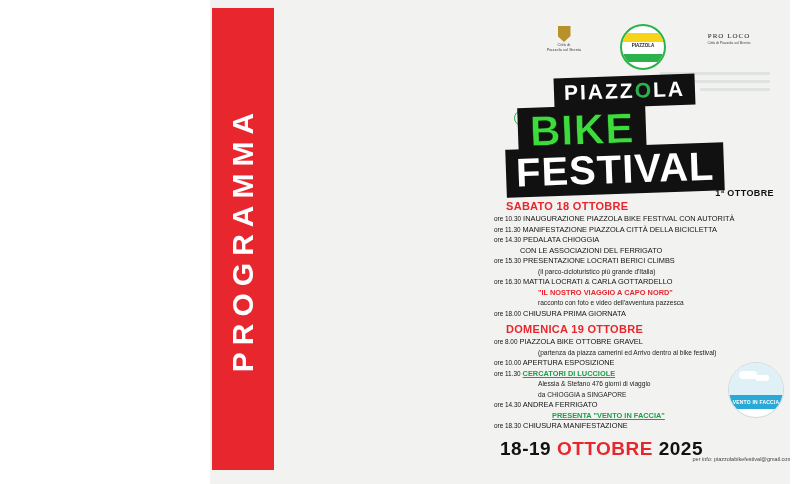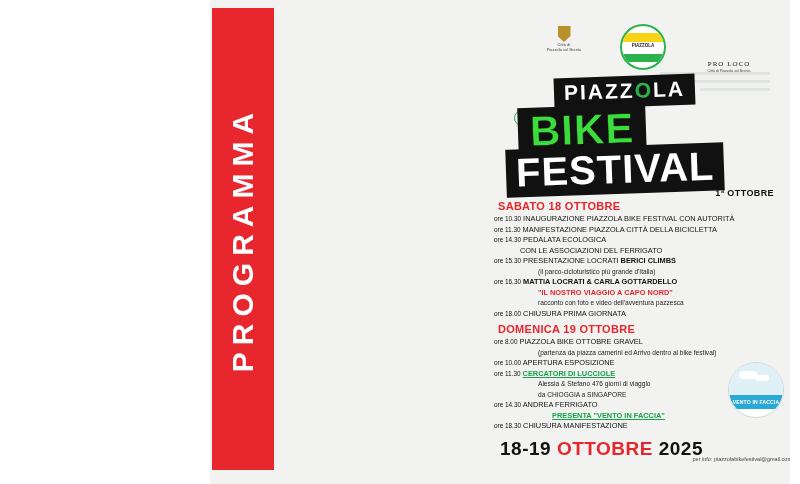--- a/index.html
+++ b/index.html
@@ -118,21 +118,20 @@
     line-height: 6px;
     padding-top: 1px;
     font-weight: bold;
   }
   .logo-proloco {
     position: absolute;
     left: 214px;
     top: 8px;
     width: 62px;
     text-align: center;
-    margin-top: 28px;
   }
   .logo-proloco .pl1 {
     font-size: 7px;
     letter-spacing: 1px;
     color: #222;
     font-family: "Liberation Serif", serif;
   }
   .logo-proloco .pl2 {
     font-size: 3.6px;
     color: #444;
@@ -245,40 +244,40 @@
     position: absolute;
     top: 196px;
     left: 10px;
     width: 300px;
   }
   .day-title {
     font-size: 11px;
     font-weight: bold;
     color: #e8262e;
     letter-spacing: .3px;
-    margin: 4px 0 2px 4px;
+    margin: 4px 0 2px 12px;
   }
   .row {
     font-size: 7.4px;
     color: #111;
     line-height: 10.5px;
     white-space: nowrap;
   }
   .row .time {
     font-size: 6.4px;
     color: #111;
   }
   .row .sub {
     font-size: 6.6px;
     color: #222;
   }
   .ind1 { padding-left: 26px; }
   .ind2 { padding-left: 44px; }
   .ind3 { padding-left: 58px; }
-  .bold { font-weight: bold; }
+  .bold { font-weight: normal; }
   .green { color: #18a04a; font-weight: bold; text-decoration: underline; }
   .red { color: #e8262e; font-weight: bold; }
   
   .badge {
     position: absolute;
     right: 16px;
     bottom: 66px;
     width: 54px;
     height: 54px;
     border-radius: 50%;
@@ -386,21 +385,21 @@
         </div>
       <div class="edizione">1ª OTTOBRE</div>
     </div>
 
     <div class="program">
 
       <div class="day-title">SABATO 18 OTTOBRE</div>
 
       <div class="row"><span class="time">ore 10.30</span> <span>INAUGURAZIONE PIAZZOLA BIKE FESTIVAL CON AUTORITÀ</span></div>
       <div class="row"><span class="time">ore 11.30</span> <span>MANIFESTAZIONE PIAZZOLA CITTÀ DELLA BICICLETTA</span></div>
-      <div class="row"><span class="time">ore 14.30</span> <span>PEDALATA ECOLOGICA</span></div>
+      <div class="row"><span class="time">ore 14.30</span> <span>PEDALATA CHIOGGIA</span></div>
       <div class="row ind1"><span>CON LE ASSOCIAZIONI DEL FERRIGATO</span></div>
       <div class="row"><span class="time">ore 15.30</span> <span>PRESENTAZIONE LOCRATI </span><span class="bold">BERICI CLIMBS</span></div>
       <div class="row ind2 sub"><span class="sub">(il parco-cicloturistico più grande d'Italia)</span></div>
       <div class="row"><span class="time">ore 16.30</span> <span class="bold">MATTIA LOCRATI &amp; CARLA GOTTARDELLO</span></div>
       <div class="row ind2"><span class="red">"IL NOSTRO VIAGGIO A CAPO NORD"</span></div>
       <div class="row ind2"><span class="sub">racconto con foto e video dell'avventura pazzesca</span></div>
       <div class="row"><span class="time">ore 18.00</span> <span>CHIUSURA PRIMA GIORNATA</span></div>
 
       <div class="day-title">DOMENICA 19 OTTOBRE</div>
 

